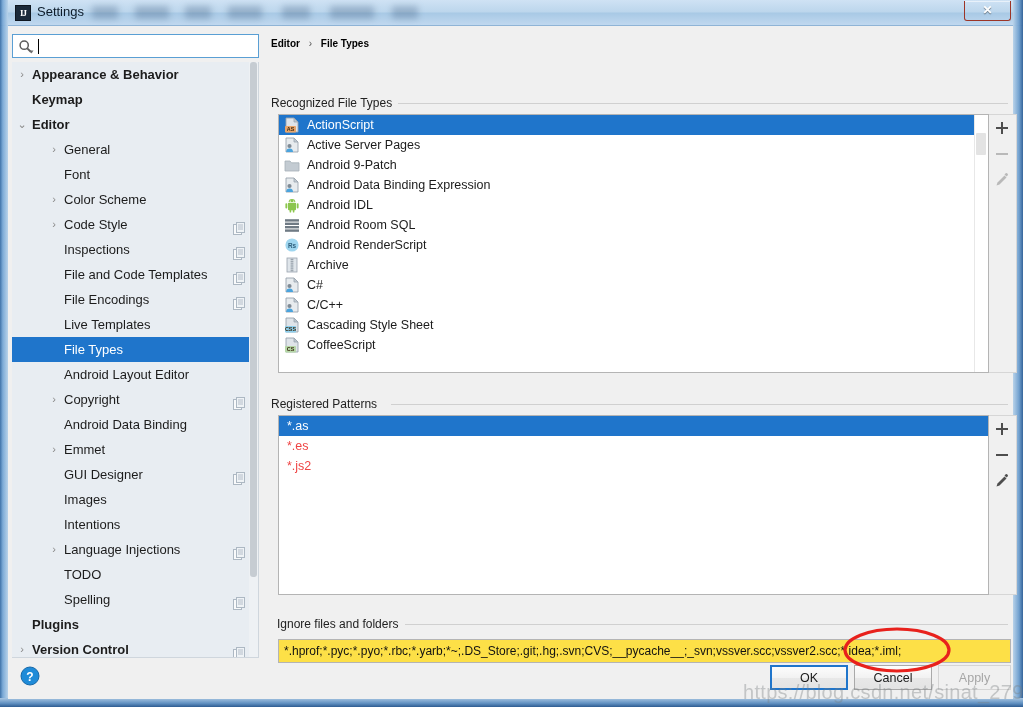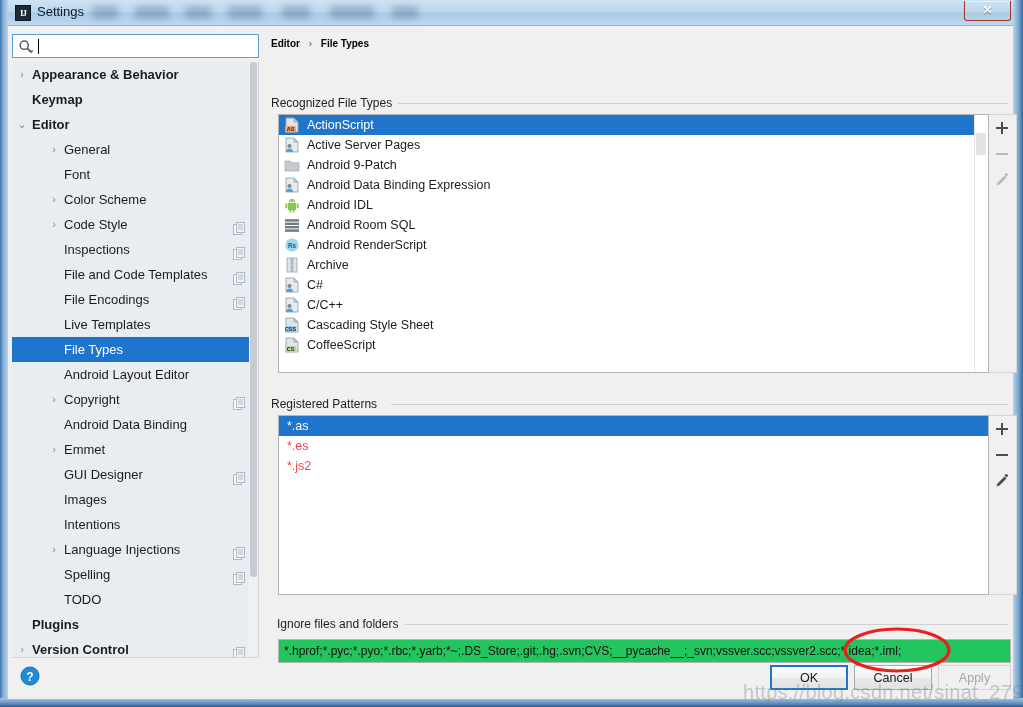--- a/index.html
+++ b/index.html
@@ -249,21 +249,21 @@
     width: 26px; height: 26px;
     cursor: pointer;
   }
   .tb-btn svg { position: absolute; left: 5px; top: 5px; }
 
   
   #ignore-input {
     position: absolute;
     left: 270px; top: 613px;
     width: 733px; height: 24px;
-    background: #22c55e;
+    background: #fde047;
     border: 1px solid #b4b4b4;
     font-size: 12px;
     font-family: "Liberation Sans", sans-serif;
     color: #111;
     padding: 0 5px;
     outline: none;
     white-space: nowrap;
     overflow: hidden;
   }
 
@@ -411,28 +411,28 @@
               </svg></span></div>
           <div class="nav-item"><span class="nav-label" style="margin-left: 52px;">Images</span></div>
           <div class="nav-item"><span class="nav-label" style="margin-left: 52px;">Intentions</span></div>
           <div class="nav-item"><span class="nav-arrow" style="left: 36px;">›</span><span class="nav-label" style="margin-left: 52px;">Language Injections</span><span class="nav-copy-icon"><svg viewBox="0 0 13 13" width="13" height="13">
                 <rect x="0.5" y="2.5" width="8" height="10" fill="#ffffff" stroke="#9aa7b4"></rect>
                 <rect x="3.5" y="0.5" width="8" height="10" fill="#f2f5f8" stroke="#9aa7b4"></rect>
                 <line x1="5" y1="3" x2="10" y2="3" stroke="#9aa7b4" stroke-width="0.9"></line>
                 <line x1="5" y1="5" x2="10" y2="5" stroke="#9aa7b4" stroke-width="0.9"></line>
                 <line x1="5" y1="7" x2="10" y2="7" stroke="#9aa7b4" stroke-width="0.9"></line>
               </svg></span></div>
+          <div class="nav-item"><span class="nav-label" style="margin-left: 52px;">TODO</span></div>
           <div class="nav-item"><span class="nav-label" style="margin-left: 52px;">Spelling</span><span class="nav-copy-icon"><svg viewBox="0 0 13 13" width="13" height="13">
                 <rect x="0.5" y="2.5" width="8" height="10" fill="#ffffff" stroke="#9aa7b4"></rect>
                 <rect x="3.5" y="0.5" width="8" height="10" fill="#f2f5f8" stroke="#9aa7b4"></rect>
                 <line x1="5" y1="3" x2="10" y2="3" stroke="#9aa7b4" stroke-width="0.9"></line>
                 <line x1="5" y1="5" x2="10" y2="5" stroke="#9aa7b4" stroke-width="0.9"></line>
                 <line x1="5" y1="7" x2="10" y2="7" stroke="#9aa7b4" stroke-width="0.9"></line>
               </svg></span></div>
-          <div class="nav-item"><span class="nav-label" style="margin-left: 52px;">TODO</span></div>
           <div class="nav-item bold"><span class="nav-label" style="margin-left: 20px;">Plugins</span></div>
           <div class="nav-item bold"><span class="nav-arrow" style="left: 4px;">›</span><span class="nav-label" style="margin-left: 20px;">Version Control</span><span class="nav-copy-icon"><svg viewBox="0 0 13 13" width="13" height="13">
                 <rect x="0.5" y="2.5" width="8" height="10" fill="#ffffff" stroke="#9aa7b4"></rect>
                 <rect x="3.5" y="0.5" width="8" height="10" fill="#f2f5f8" stroke="#9aa7b4"></rect>
                 <line x1="5" y1="3" x2="10" y2="3" stroke="#9aa7b4" stroke-width="0.9"></line>
                 <line x1="5" y1="5" x2="10" y2="5" stroke="#9aa7b4" stroke-width="0.9"></line>
                 <line x1="5" y1="7" x2="10" y2="7" stroke="#9aa7b4" stroke-width="0.9"></line>
               </svg></span></div>
         </div>
       <div id="sidebar-scroll-track">

